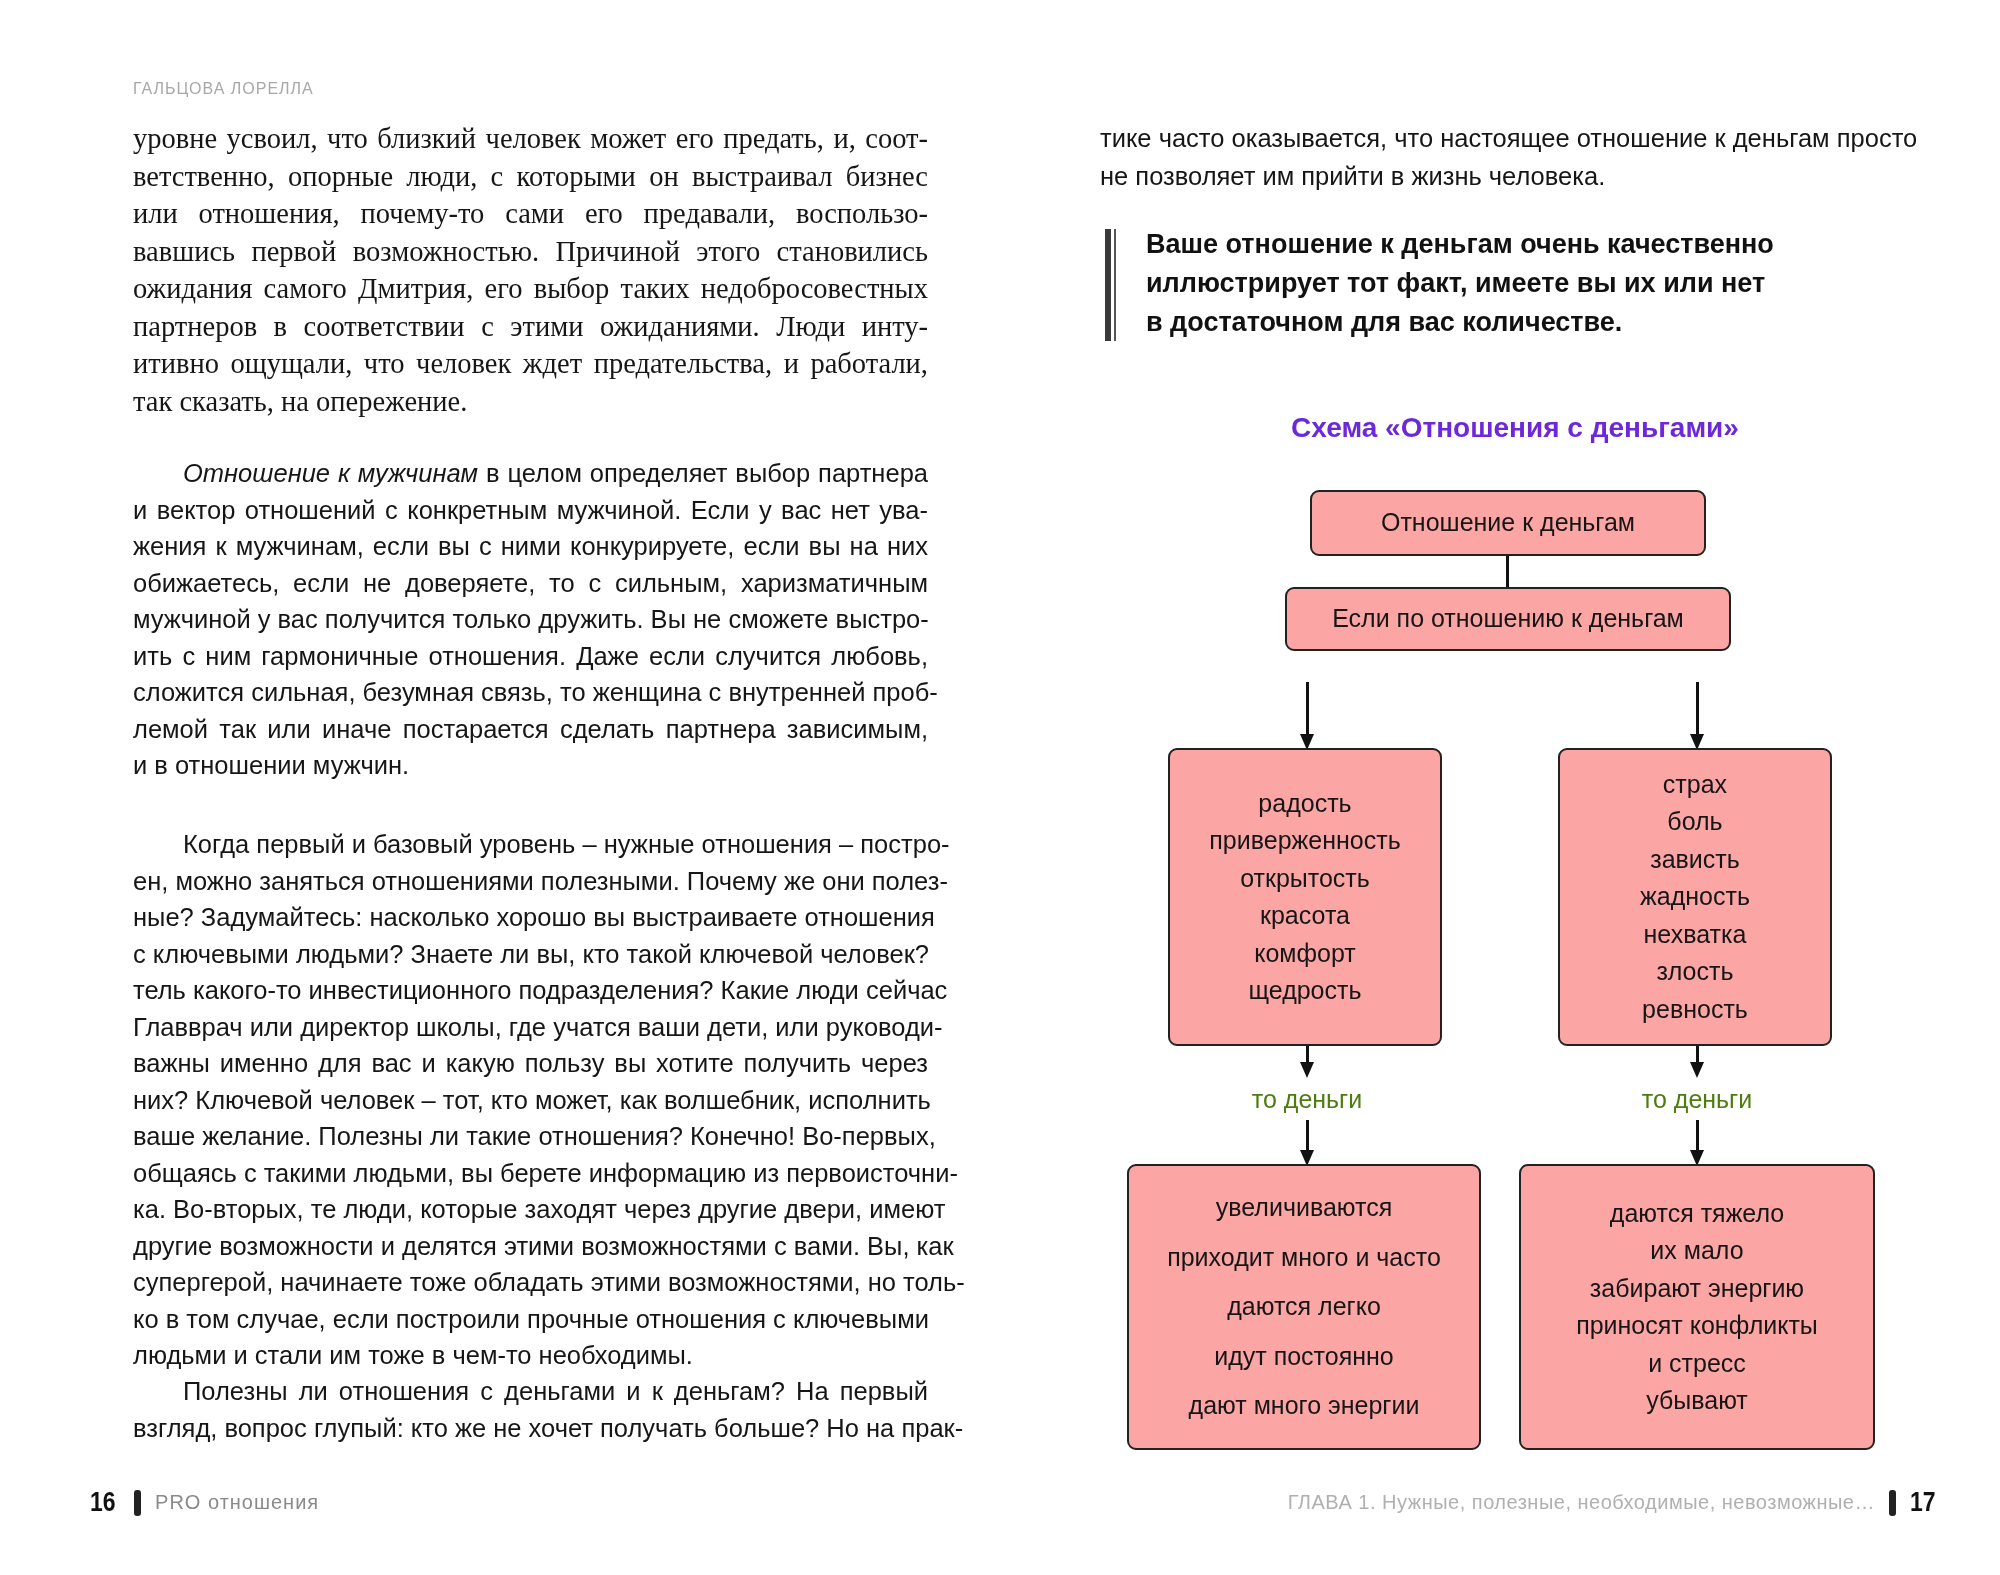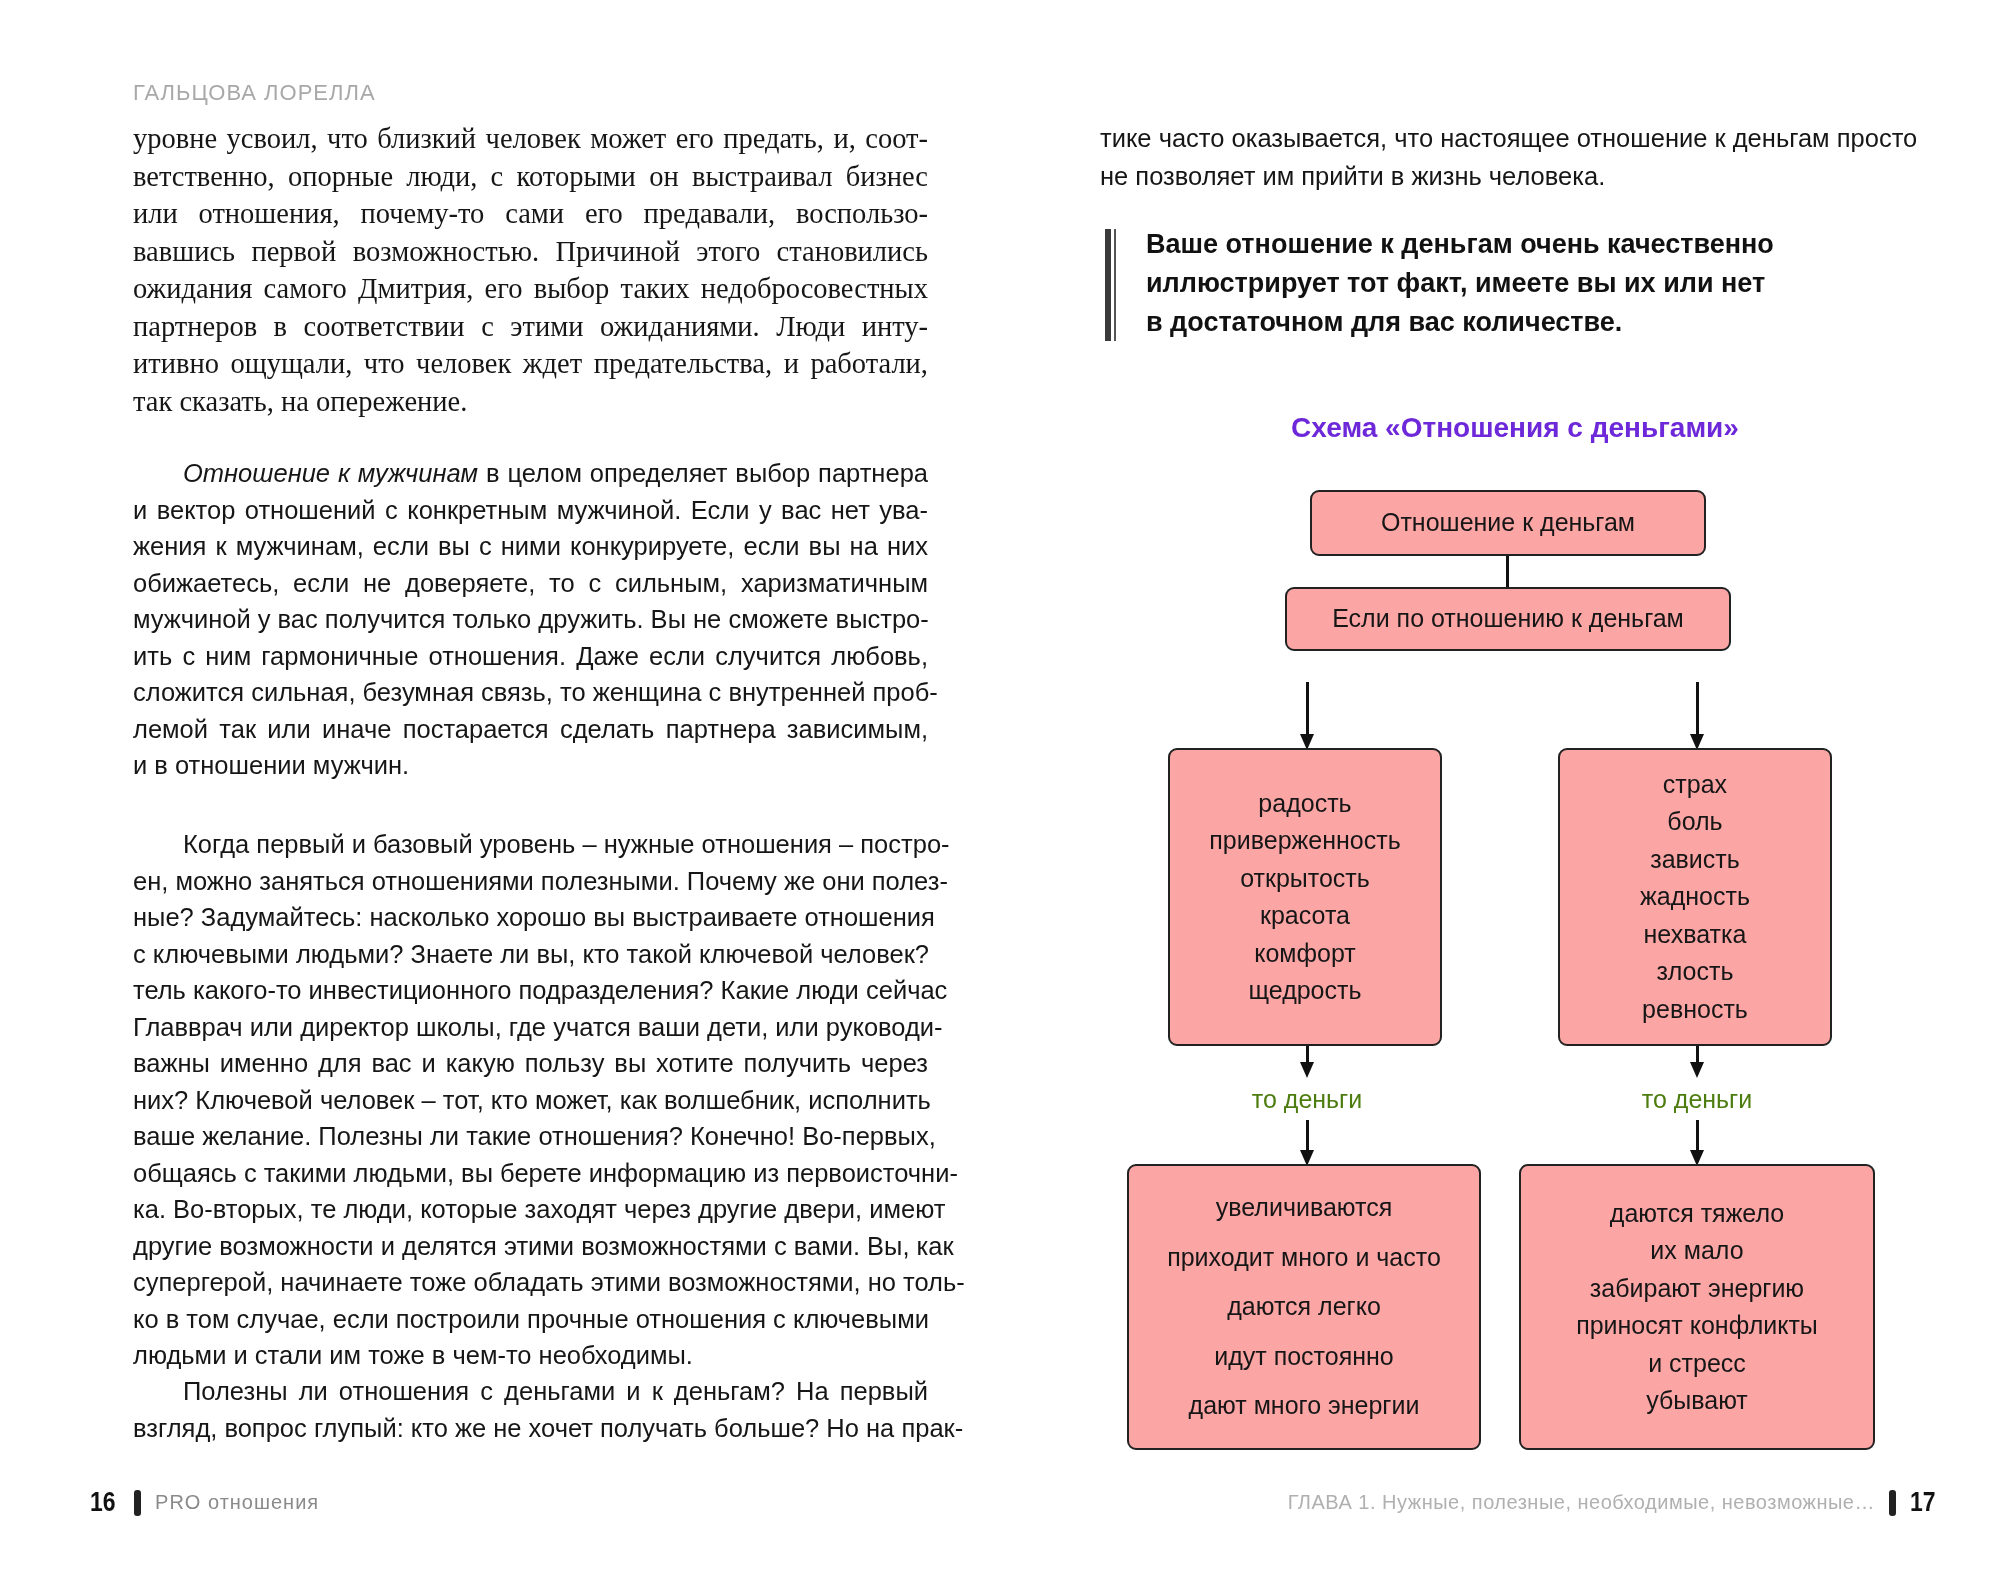--- a/index.html
+++ b/index.html
@@ -7,21 +7,21 @@
     body { position: relative; color: #1a1a1a; }
 
     .page { position: absolute; top: 0; height: 1575px; }
     .page-left { left: 0; width: 1000px; }
     .page-right { left: 1000px; width: 1000px; }
 
     
     .running-head {
       position: absolute; left: 133px; top: 80px;
       font-family: "Liberation Sans", sans-serif;
-      font-size: 22px; letter-spacing: 1px; color: #a8a8a8; font-weight: normal;
+      font-size: 16px; letter-spacing: 1px; color: #a8a8a8; font-weight: normal;
     }
 
     
     .body-serif {
       position: absolute; left: 133px; top: 120px; width: 795px;
       font-family: "Liberation Serif", serif;
       font-size: 28.5px; line-height: 37.5px; color: #161616;
       text-align: justify;
     }
     .body-serif .line { display: block; white-space: nowrap; text-align-last: justify; }

